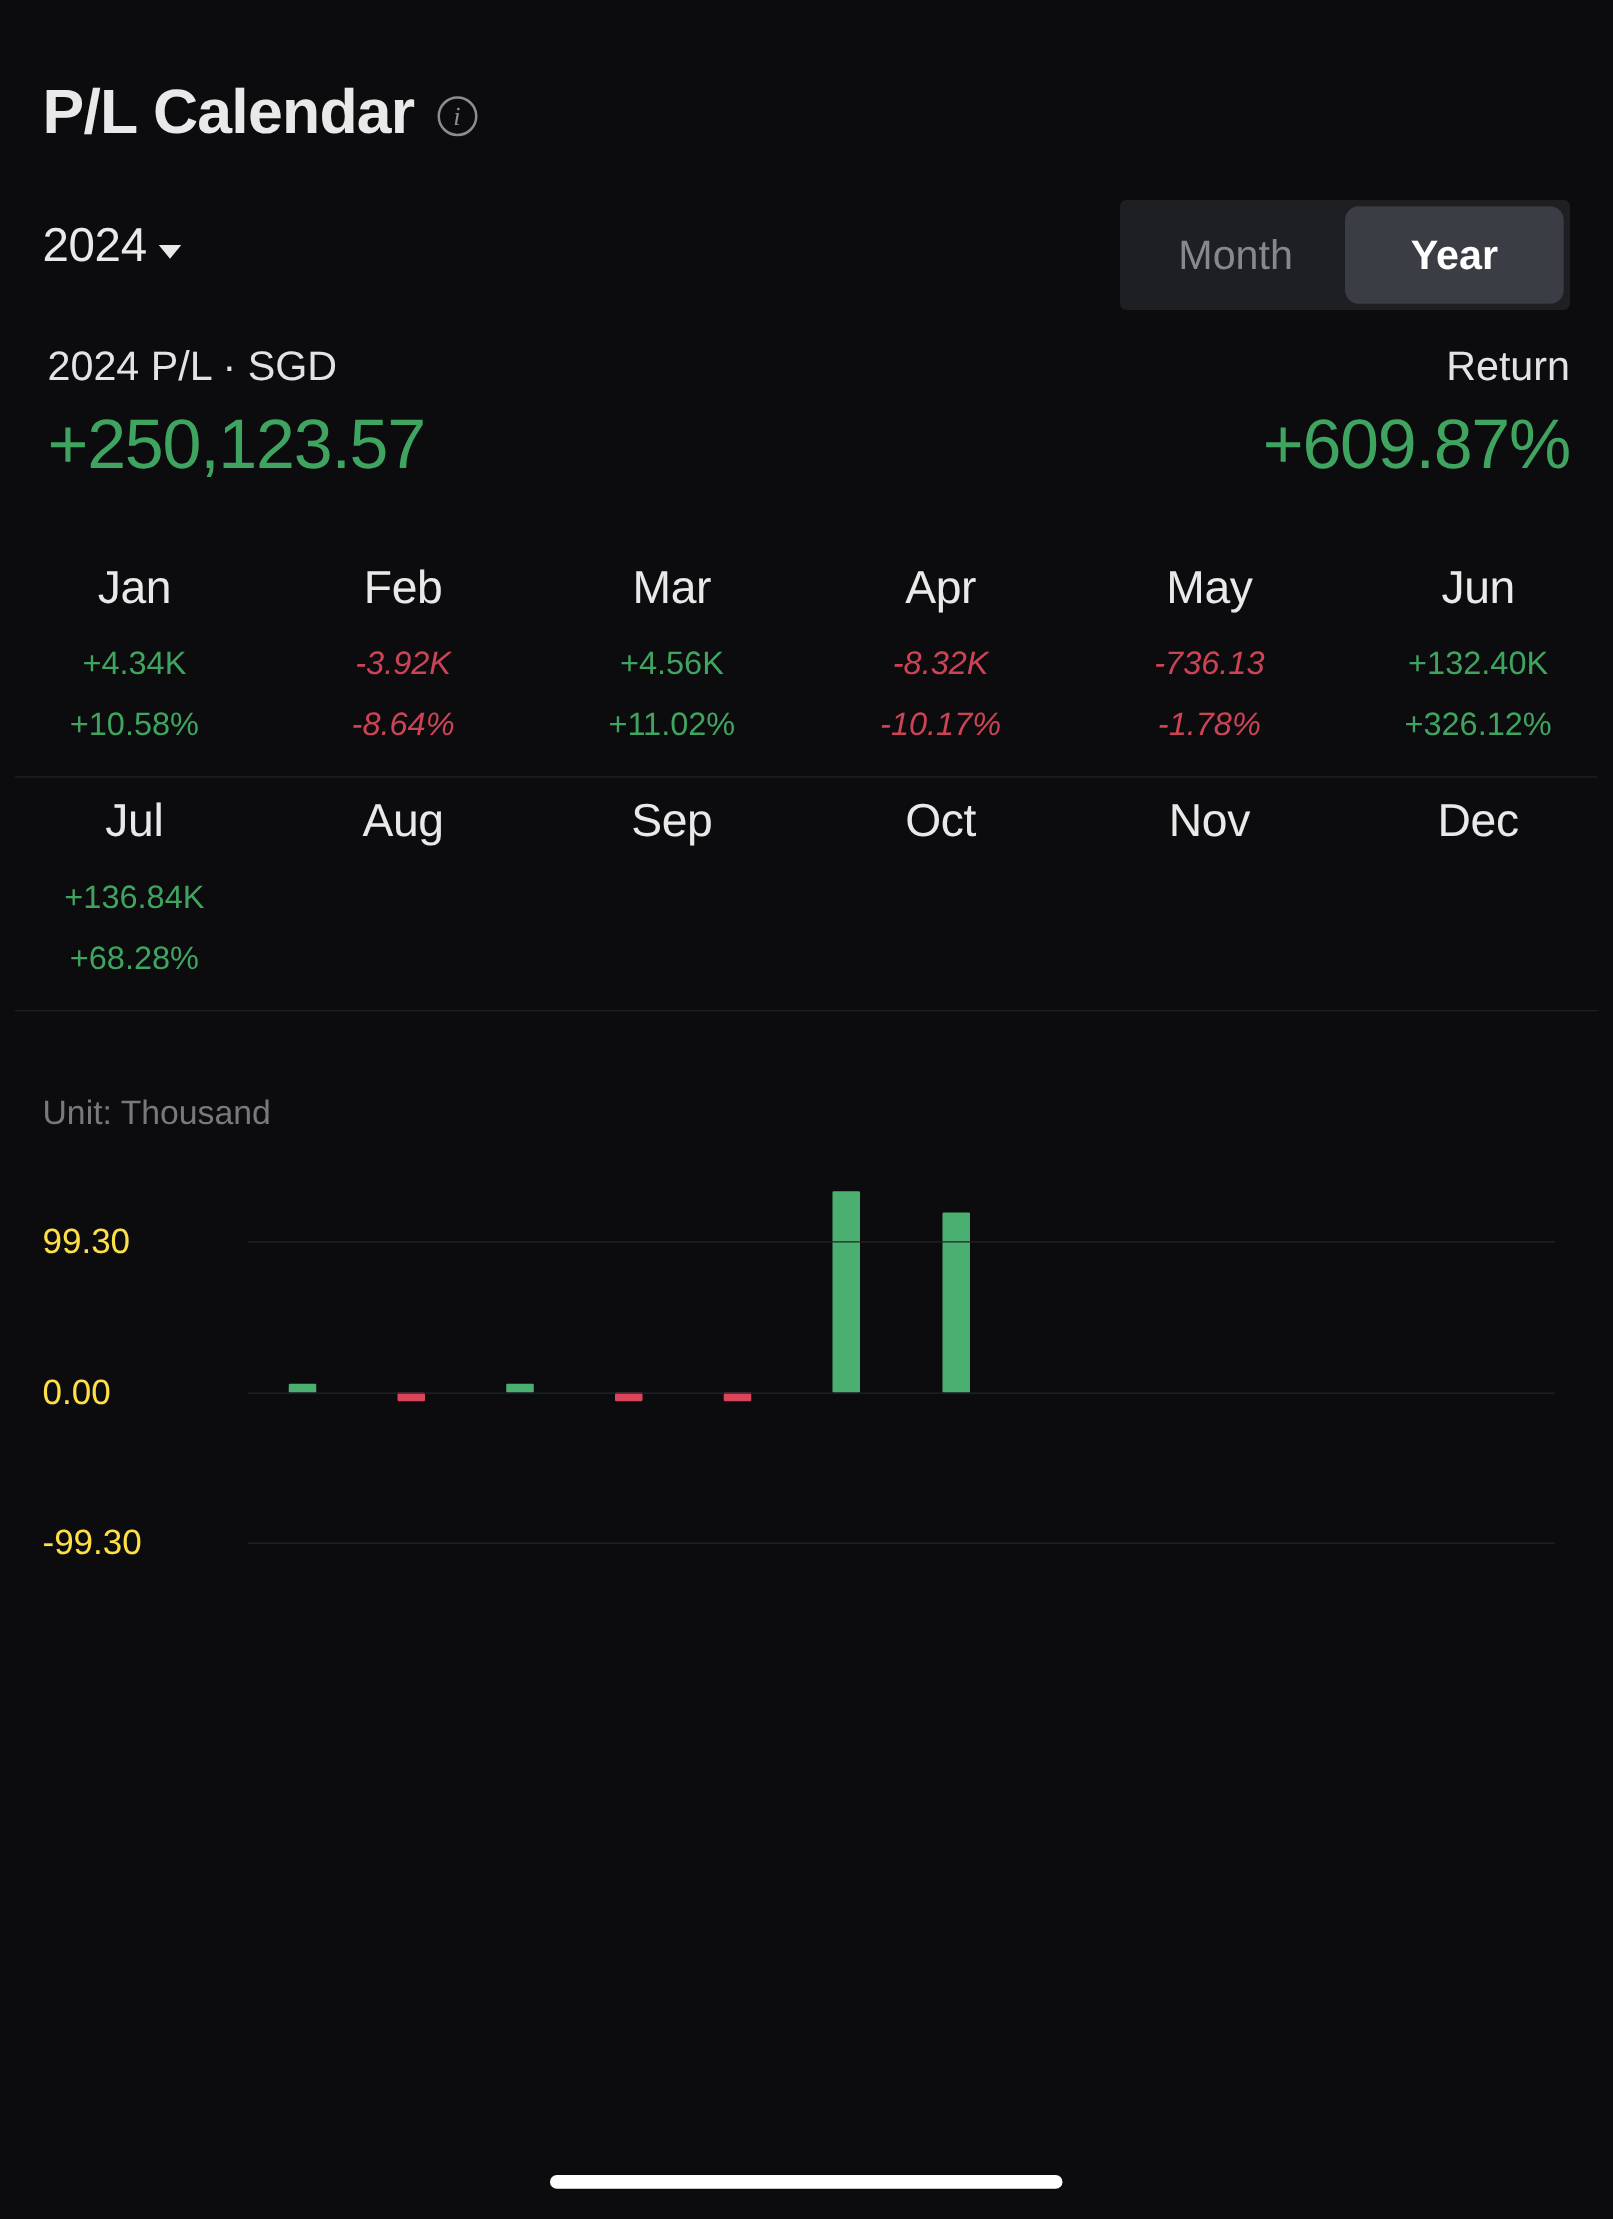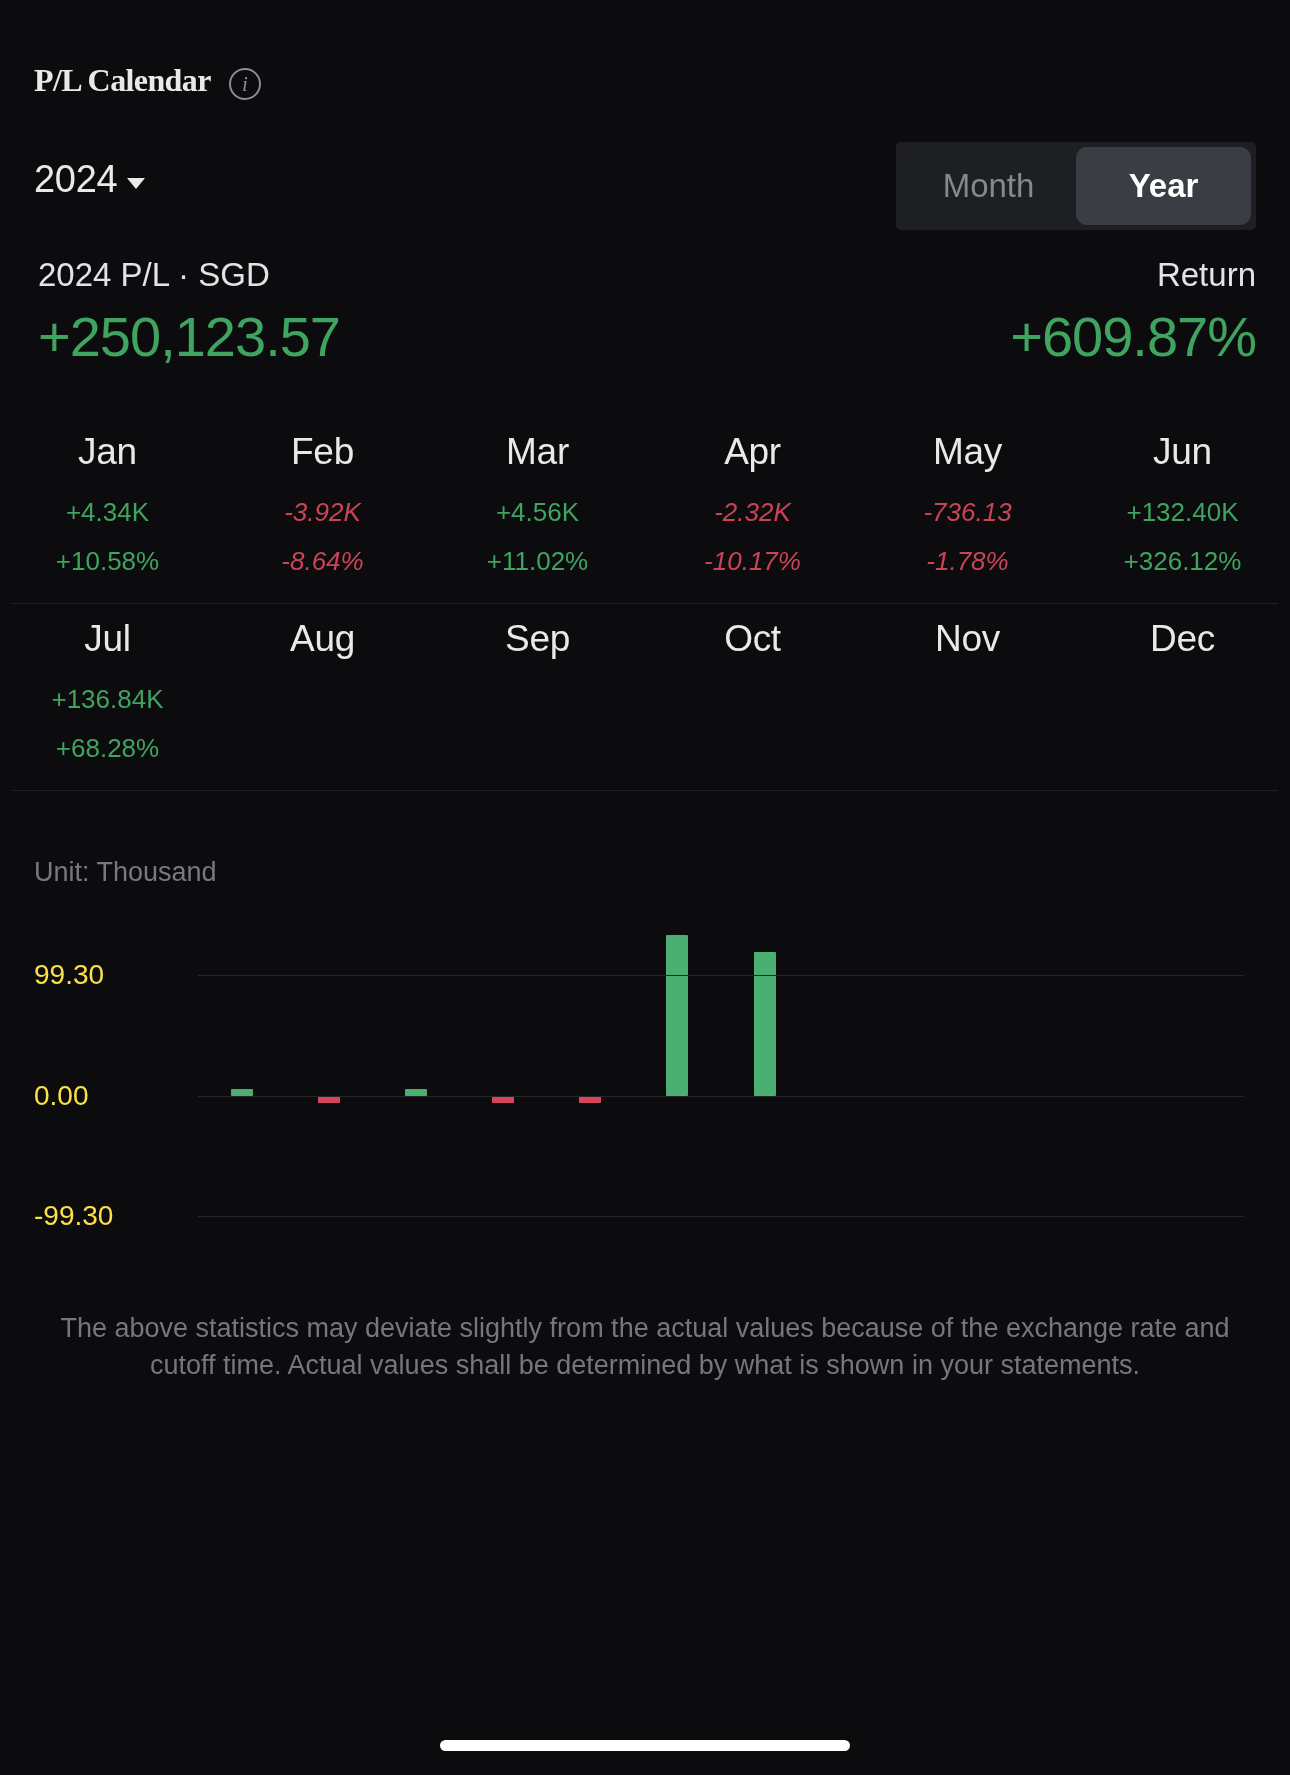--- a/index.html
+++ b/index.html
@@ -19,25 +19,24 @@
   }
 
   
   .header {
     display: flex;
     align-items: center;
     gap: 18px;
     padding: 60px 0 0 34px;
   }
   .page-title {
-    font-size: 32px;
+    font-size: 50px;
     font-weight: bold;
     color: #e9e9ea;
     letter-spacing: -0.6px;
-    font-family: Liberation Serif, serif;
   }
   .info-icon {
     width: 32px; height: 32px;
     border: 2.2px solid #8b8d93;
     border-radius: 50%;
     display: inline-flex;
     align-items: center;
     justify-content: center;
     color: #8b8d93;
     font-size: 21px;
@@ -262,21 +261,21 @@
           <div class="month-amt neg">-3.92K</div>
           <div class="month-pct neg">-8.64%</div>
         </div>
         <div class="month-cell">
           <div class="month-name">Mar</div>
           <div class="month-amt pos">+4.56K</div>
           <div class="month-pct pos">+11.02%</div>
         </div>
         <div class="month-cell">
           <div class="month-name">Apr</div>
-          <div class="month-amt neg">-2.32K</div>
+          <div class="month-amt neg">-8.32K</div>
           <div class="month-pct neg">-10.17%</div>
         </div>
         <div class="month-cell">
           <div class="month-name">May</div>
           <div class="month-amt neg">-736.13</div>
           <div class="month-pct neg">-1.78%</div>
         </div>
         <div class="month-cell">
           <div class="month-name">Jun</div>
           <div class="month-amt pos">+132.40K</div>
@@ -333,16 +332,15 @@
         </div>
     <div class="axis-label" style="top: 49.323px;">99.30</div>
         <div class="gridline" style="top: 49.323px;"></div>
         <div class="axis-label" style="top: 169.662px;">0.00</div>
         <div class="gridline" style="top: 169.662px;"></div>
         <div class="axis-label" style="top: 290px;">-99.30</div>
         <div class="gridline" style="top: 290px;"></div>
       </div>
   </div>
 
-  <div class="disclaimer">The above statistics may deviate slightly from the actual values because of the exchange rate and cutoff time. Actual values shall be determined by what is shown in your statements.</div>
   <div class="home-indicator"></div>
 
 </div>
 
 </body></html>

